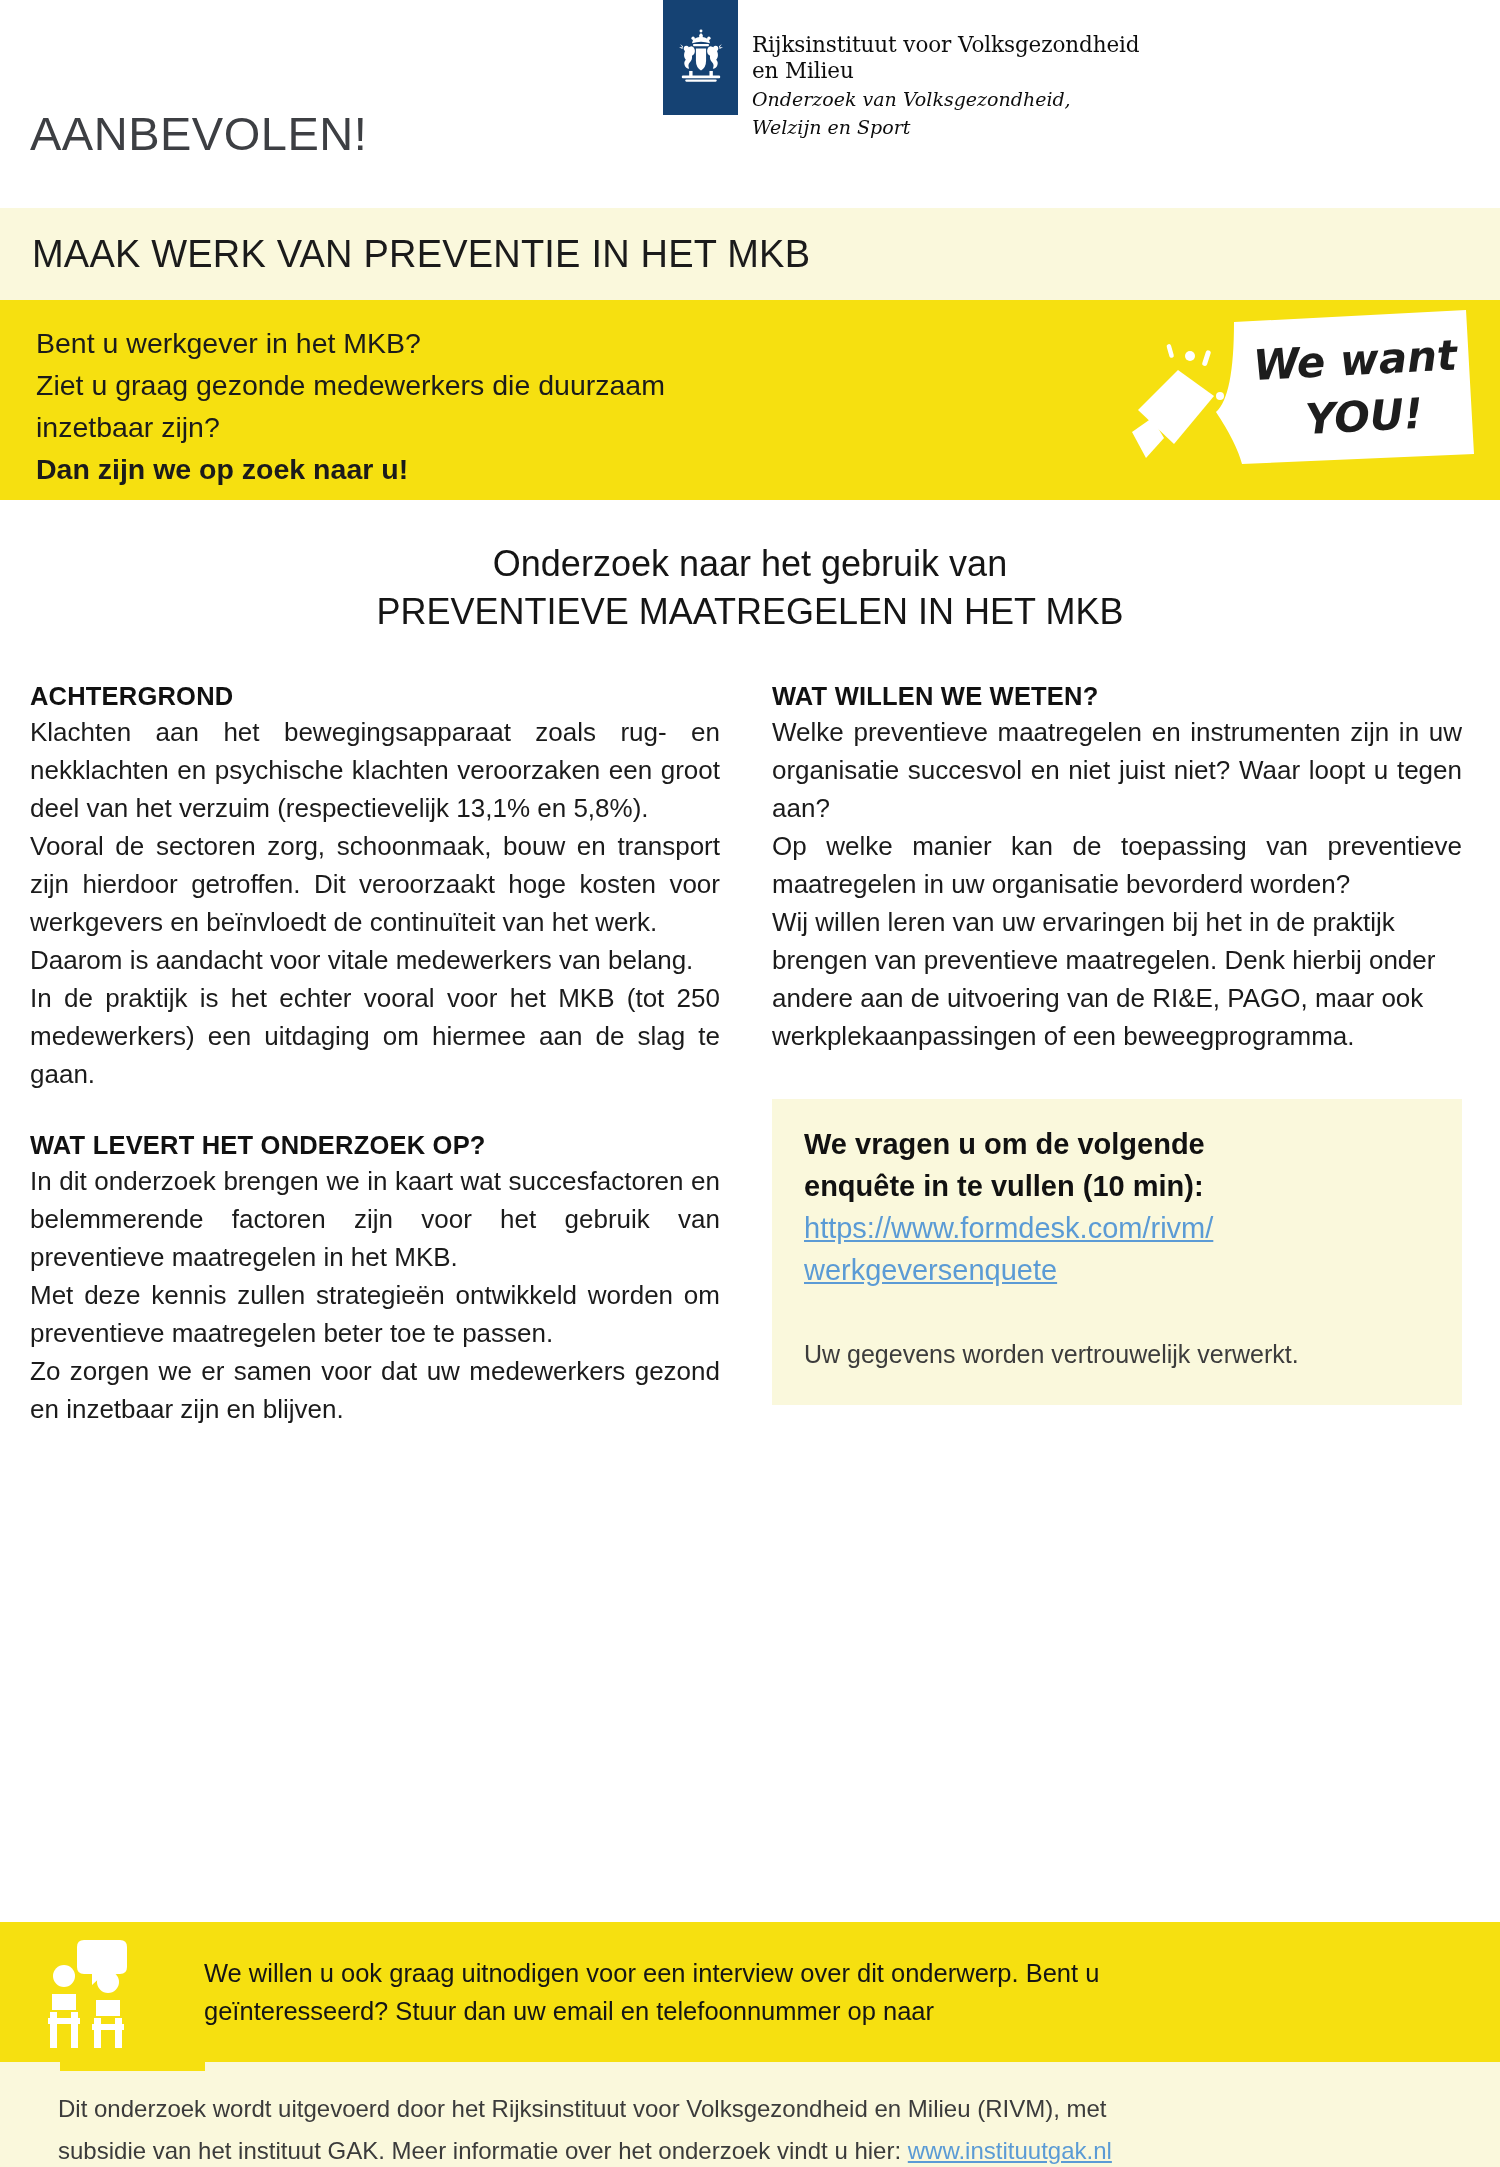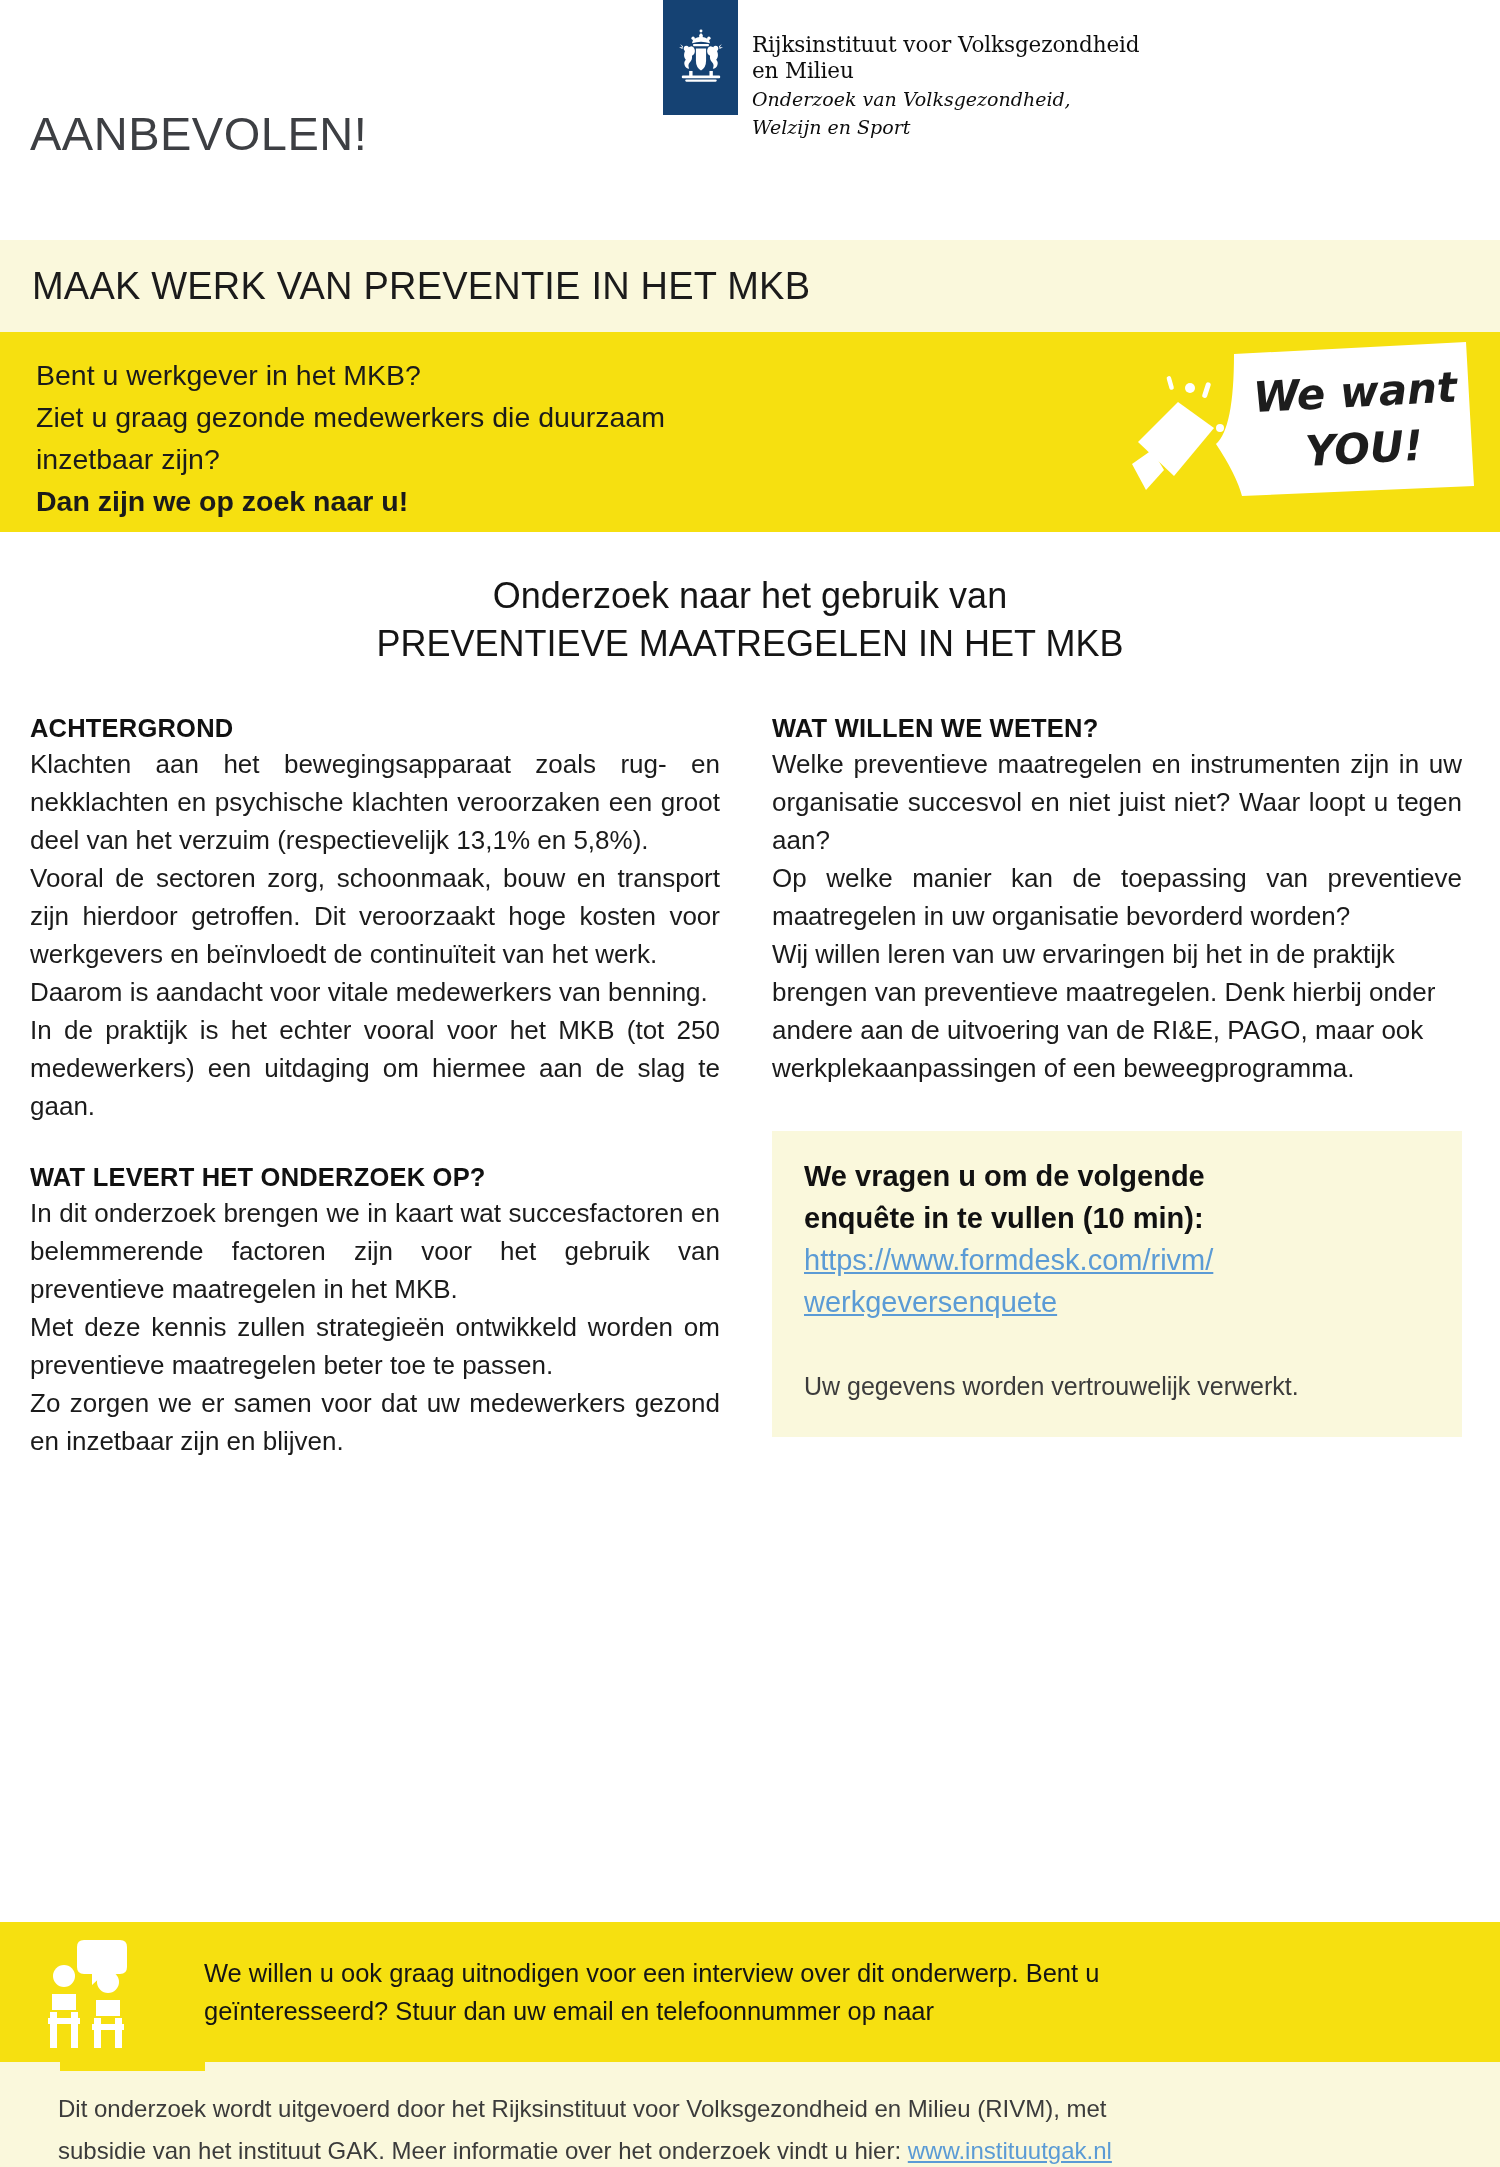--- a/index.html
+++ b/index.html
@@ -6,21 +6,21 @@
   html,body { width:1500px; height:2167px; }
   body {
     font-family:"Liberation Sans", sans-serif;
     background:#ffffff;
     color:#231f20;
     position:relative;
     overflow:hidden;
   }
 
   
-  .header { position:relative; height:240px; background:#ffffff; }
+  .header { position:relative; height:208px; background:#ffffff; }
 
   .logo-wrap {
     position:absolute; left:663px; top:0px;
     display:flex; align-items:flex-start;
   }
   .logo-block {
     width:75px; height:115px; background:#154273;
     display:flex; align-items:center; justify-content:center;
     flex:0 0 auto;
   }
@@ -222,21 +222,21 @@
   <div class="l1">Onderzoek naar het gebruik van</div>
   <div class="l2">PREVENTIEVE MAATREGELEN IN HET MKB</div>
 </div>
 
 <div class="columns">
 
   <div class="col left">
     <h3 class="sec">ACHTERGROND</h3>
     <p class="body">Klachten aan het bewegingsapparaat zoals rug- en nekklachten en psychische klachten veroorzaken een groot deel van het verzuim (respectievelijk 13,1% en 5,8%).</p>
     <p class="body">Vooral de sectoren zorg, schoonmaak, bouw en transport zijn hierdoor getroffen. Dit veroorzaakt hoge kosten voor werkgevers en beïnvloedt de continuïteit van het werk.</p>
-    <p class="body noj">Daarom is aandacht voor vitale medewerkers van benning.</p>
+    <p class="body noj">Daarom is aandacht voor vitale medewerkers van belang.</p>
     <p class="body">In de praktijk is het echter vooral voor het MKB (tot 250 medewerkers) een uitdaging om hiermee aan de slag te gaan.</p>
 
     <div class="gap"></div>
 
     <h3 class="sec">WAT LEVERT HET ONDERZOEK OP?</h3>
     <p class="body">In dit onderzoek brengen we in kaart wat succesfactoren en belemmerende factoren zijn voor het gebruik van preventieve maatregelen in het MKB.</p>
     <p class="body">Met deze kennis zullen strategieën ontwikkeld worden om preventieve maatregelen beter toe te passen.</p>
     <p class="body">Zo zorgen we er samen voor dat uw medewerkers gezond en inzetbaar zijn en blijven.</p>
   </div>
 

